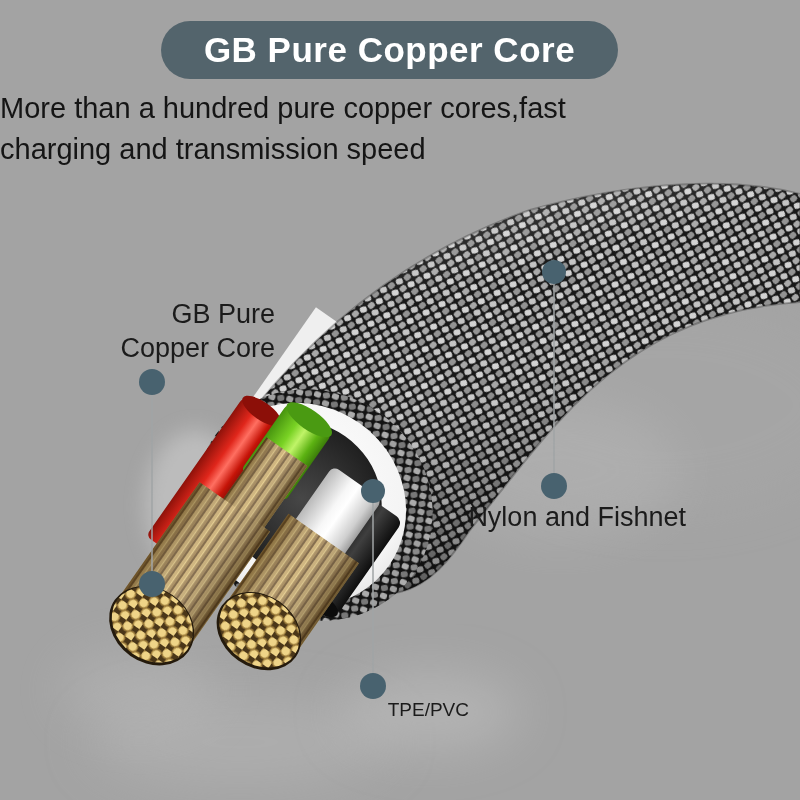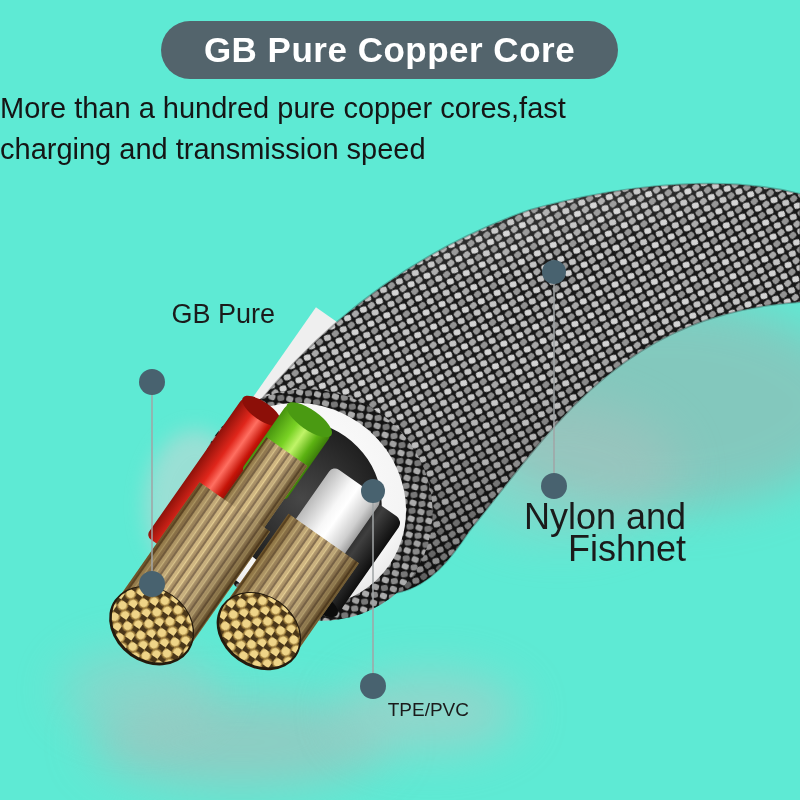--- a/index.html
+++ b/index.html
@@ -1,28 +1,28 @@
 <!DOCTYPE html>
 <html><head>
 <meta charset="utf-8">
 <style>
   html,body{margin:0;padding:0;}
   body{width:800px;height:800px;overflow:hidden;background:#ffffff;
        font-family:"Liberation Sans", sans-serif;}
-  .stage{position:relative;width:800px;height:800px;background:#5eead4;}
+  .stage{position:relative;width:800px;height:800px;background:#a3a3a3;}
   svg.illustration{position:absolute;left:0;top:0;z-index:1;}
   .banner{position:absolute;left:161px;top:21px;width:457px;height:58px;
           background:#53646c;border-radius:29px;display:flex;align-items:center;
           justify-content:center;z-index:2;}
   .banner-text{color:#ffffff;font-size:35px;font-weight:bold;letter-spacing:.5px;}
   .subtitle{position:absolute;left:0;top:88px;width:800px;text-align:left;
             color:#151515;font-size:29px;line-height:41px;z-index:2;}
   .callout-label{position:absolute;text-align:right;color:#1b1b1b;z-index:3;}
   .label-copper{left:35px;top:297px;width:240px;font-size:27px;line-height:34px;}
-  .label-nylon{left:426px;top:501px;width:260px;font-size:36px;line-height:32px;}
+  .label-nylon{left:426px;top:501px;width:260px;font-size:27px;line-height:32px;}
   .label-tpe{left:269px;top:699px;width:200px;font-size:19px;}
 </style>
 </head>
 <body>
 
 <div class="stage">
 
   <svg class="illustration" width="800" height="800" viewBox="0 0 800 800">
     <defs>
       <filter id="blurLg" x="-60%" y="-60%" width="220%" height="220%">
@@ -208,20 +208,21 @@
     <span class="banner-text">GB Pure Copper Core</span>
   </div>
 
   <div class="subtitle">
     <div>More than a hundred pure copper cores,fast</div>
     <div>charging and transmission speed</div>
   </div>
 
   <div class="callout-label label-copper">
     <div>GB Pure</div>
+    <div>Copper Core</div>
   </div>
 
   <div class="callout-label label-nylon">
     <div>Nylon and Fishnet</div>
   </div>
 
   <div class="callout-label label-tpe">
     <div>TPE/PVC</div>
   </div>
 

